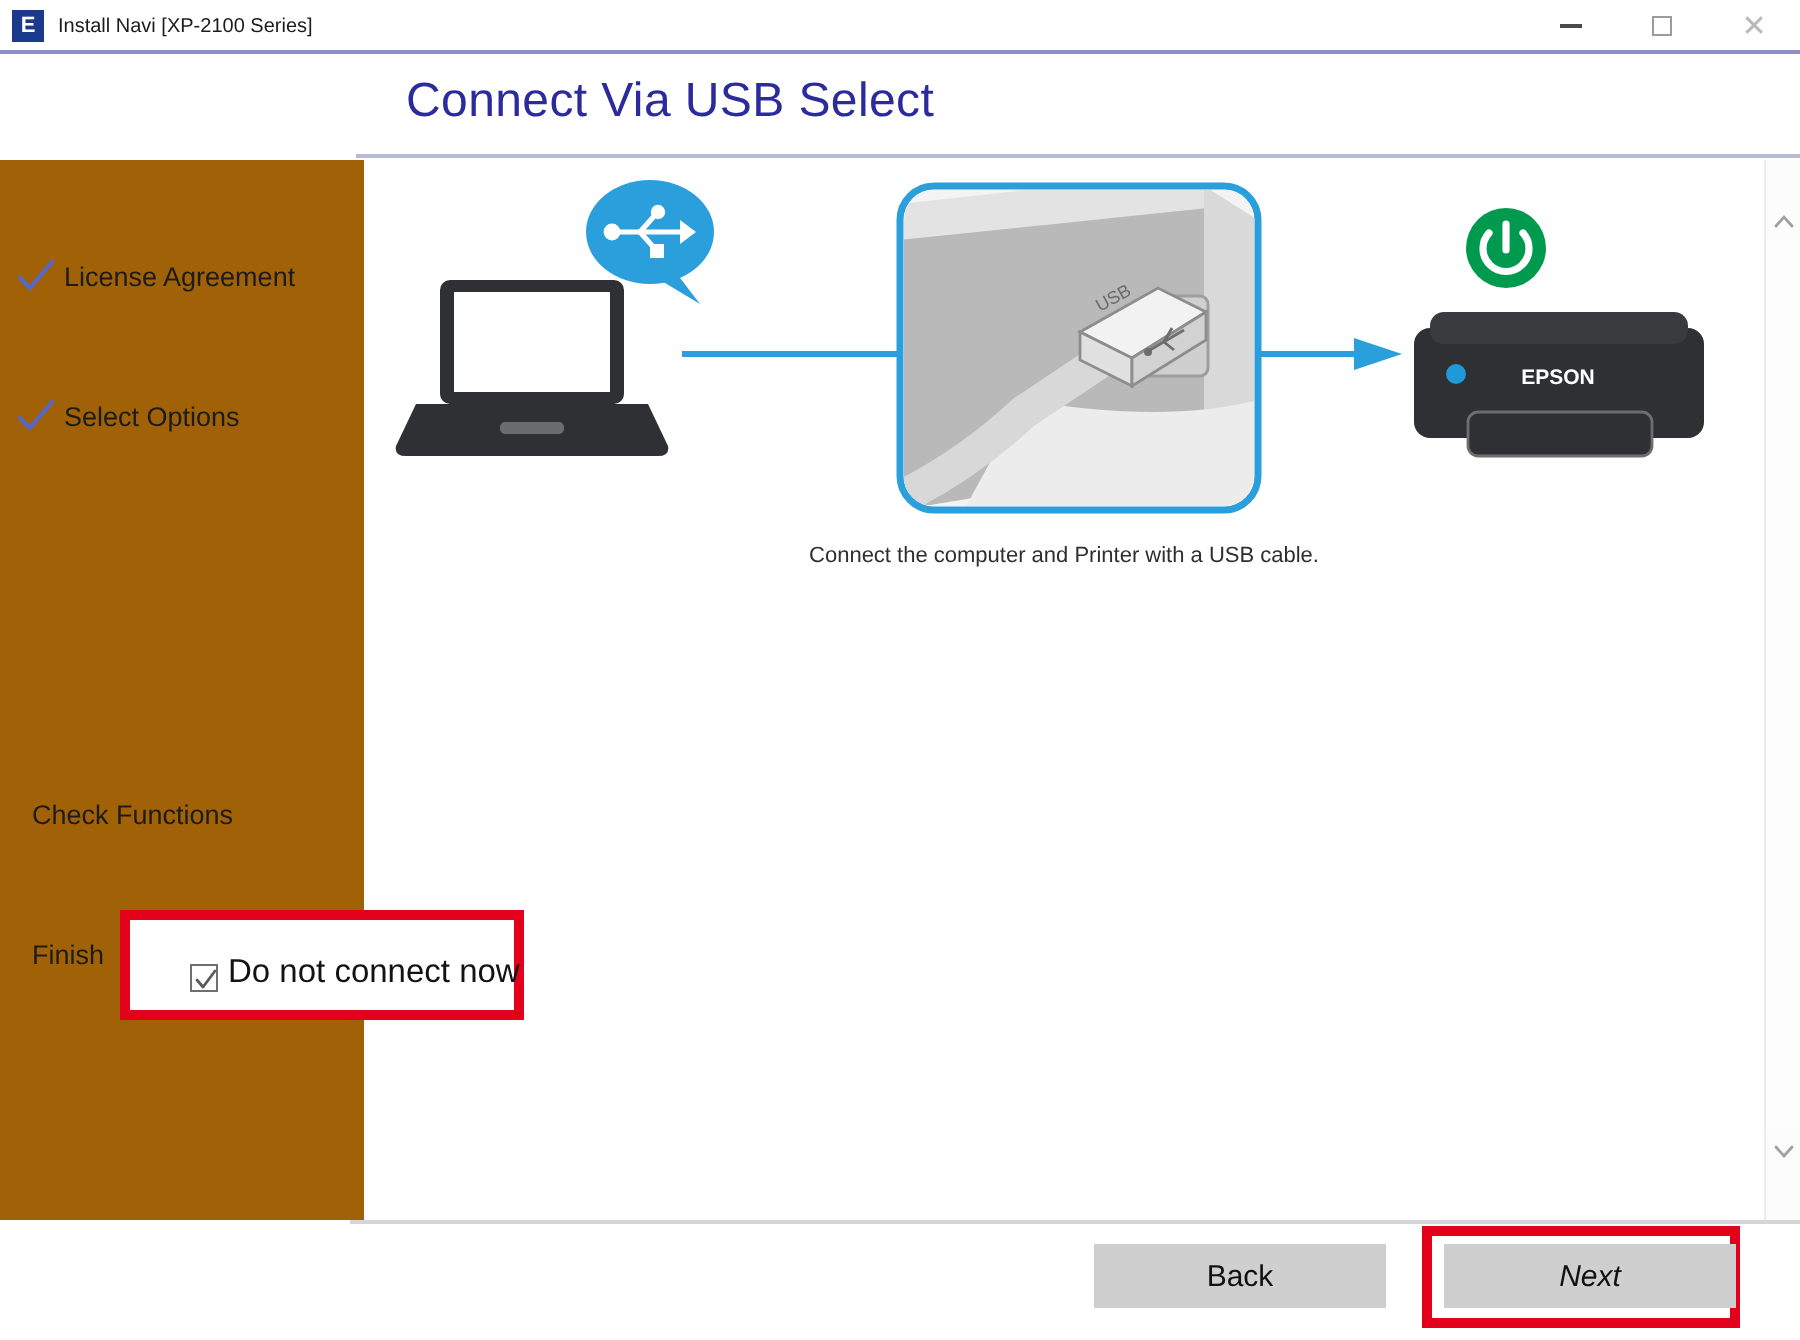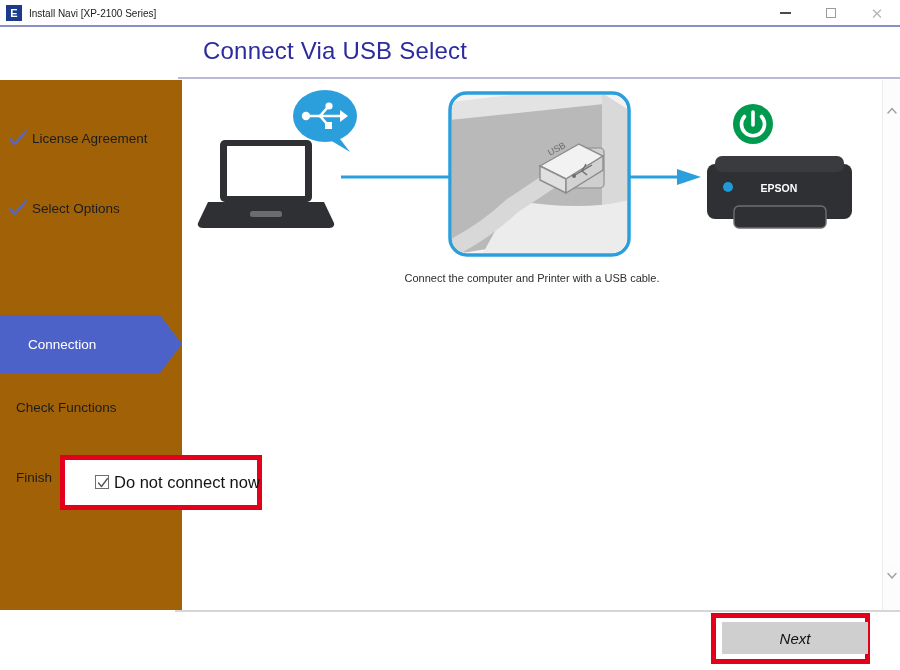--- a/index.html
+++ b/index.html
@@ -144,21 +144,21 @@
 
   
   .checkbox-highlight {
     position: absolute; left: 60px; top: 455px;
     width: 202px; height: 55px;
     border: 5px solid #e2001a;
     background: #ffffff;
   }
   .checkbox-row {
     position: absolute; left: 74px; top: 468px;
-    display: flex; align-items: center;
+    display: flex; align-items: flex-end;
     height: 28px;
     padding-left: 21px;
   }
   .cb-box {
     width: 14px; height: 14px;
     border: 1px solid #6f6f6f;
     background: #ffffff;
     position: relative;
     margin-right: 5px;
     flex: 0 0 auto;
@@ -259,24 +259,20 @@
     <div class="step" style="top:99px;align-items:center;">
       <span class="step-check">
         <svg width="20" height="20" viewBox="0 0 20 20">
             <path d="M2 11 L7 16 L18 3" fill="none" stroke="#5566cc" stroke-width="2.1" stroke-linecap="round" stroke-linejoin="round"></path>
           </svg>
       </span>
       <span class="step-label">Select Options</span>
     </div>
 
 
-    <div class="step current" style="top:235px;">
-      <span class="banner"></span>
-      <span class="step-label">Connection</span>
-    </div>
 
     <div class="step no-check" style="top:298px;">
       <span class="step-label">Check Functions</span>
     </div>
 
     <div class="step no-check" style="top:368px;">
       <span class="step-label">Finish</span>
     </div>
   </div>
 
@@ -388,15 +384,16 @@
       <svg width="10" height="7" viewBox="0 0 10 7">
           <path d="M1 1.5 L5 6 L9 1.5" fill="none" stroke="#a0a0a0" stroke-width="1.4" stroke-linecap="round"></path>
         </svg>
     </div>
   </div>
 
   <div class="footer">
     <div class="footer-rule"></div>
   </div>
   <div class="next-highlight"></div>
+  <div class="btn btn-back">Back</div>
   <div class="btn btn-next">Next</div>
 
 </div>
 
 </body></html>

